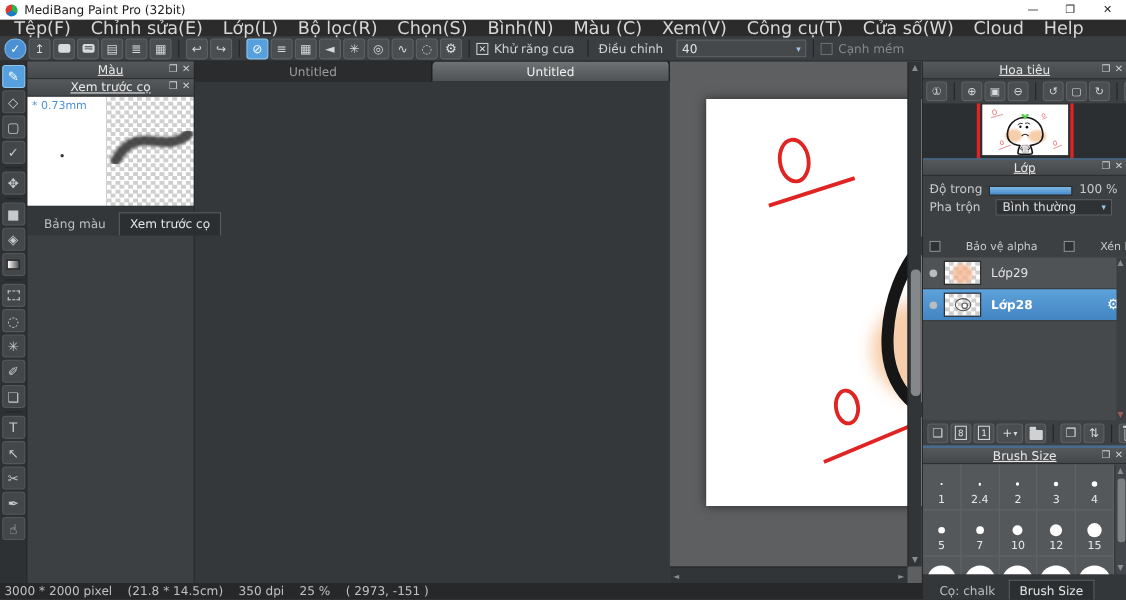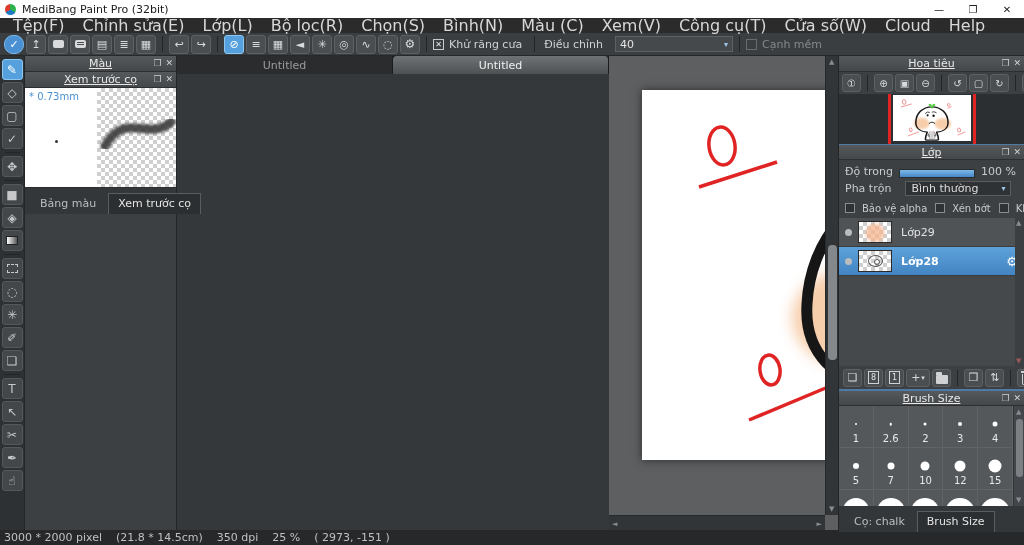--- a/index.html
+++ b/index.html
@@ -464,21 +464,21 @@
       <div class="opacity-track"></div>
       <span>100 %</span>
     </div>
     <div class="lrow" style="height:20px;">
       <span>Pha trộn</span>
       <div class="dd" style="width:106px;height:15px;margin-left:8px;">
         <span>Bình thường</span>
         <span class="arr">▾</span>
       </div>
     </div>
-    <div class="lrow" style="height:20px;gap:4px;">
+    <div class="lrow" style="height:20px;gap:20px;margin-top:16px;">
       <div class="cb"></div>
       <span class="cblab">Bảo vệ alpha</span>
       <div class="cb" style="margin-left:4px;"></div>
       <span class="cblab">Xén bớt</span>
       <div class="cb" style="margin-left:4px;"></div>
       <span class="cblab">Khóa</span>
     </div>
 
     <div class="layerlist">
       <div class="lyr">
@@ -540,21 +540,21 @@
       </span>
     </div>
     <div class="brushgrid-wrap">
       <div class="brushgrid">
         <div class="bcell">
             <span class="bdot" style="width:2px;height:2px;"></span>
             <span class="bnum">1</span>
           </div>
         <div class="bcell">
             <span class="bdot" style="width:2.5px;height:2.5px;"></span>
-            <span class="bnum">2.6</span>
+            <span class="bnum">2.4</span>
           </div>
         <div class="bcell">
             <span class="bdot" style="width:3px;height:3px;"></span>
             <span class="bnum">2</span>
           </div>
         <div class="bcell">
             <span class="bdot" style="width:4px;height:4px;"></span>
             <span class="bnum">3</span>
           </div>
         <div class="bcell">

